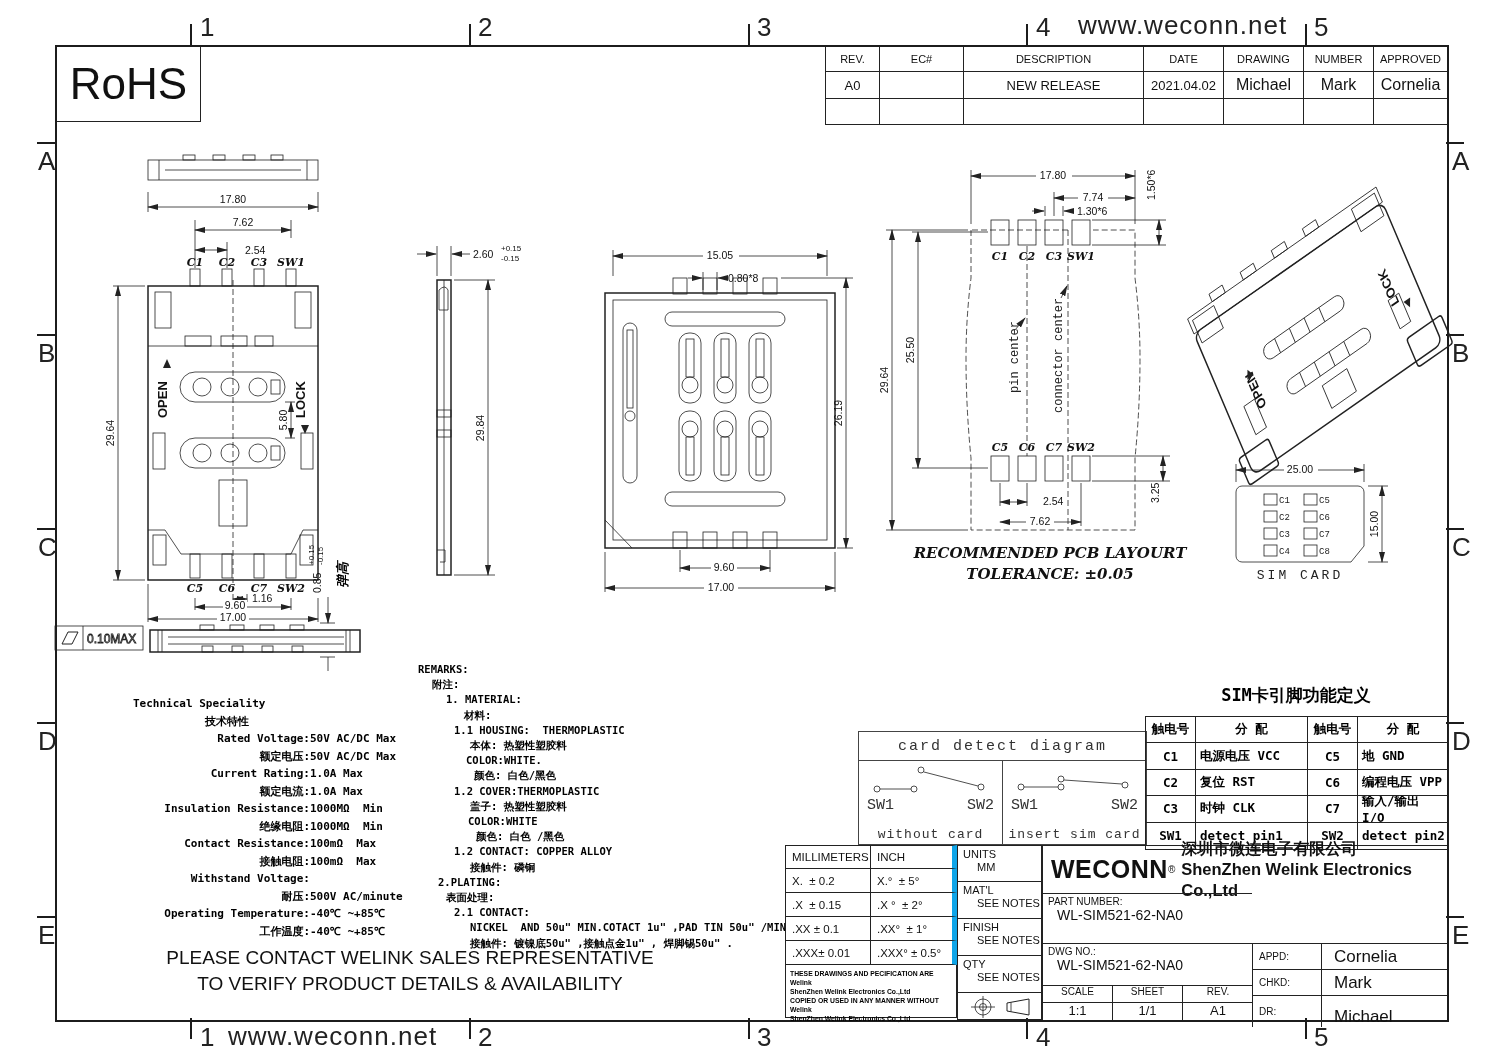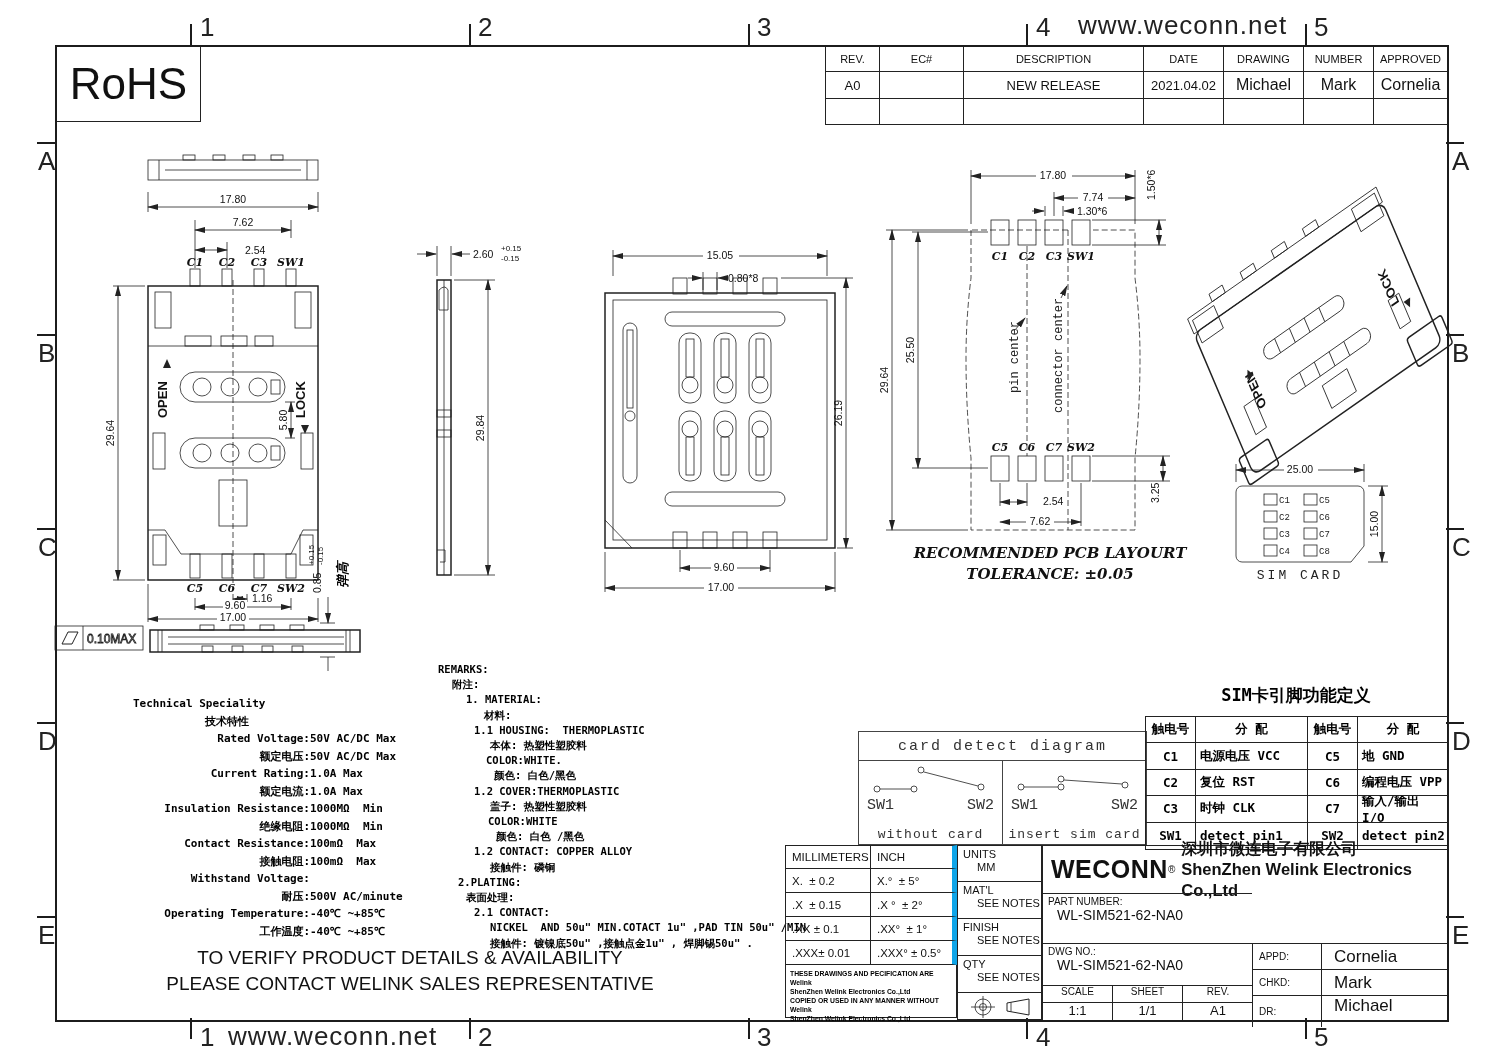--- a/index.html
+++ b/index.html
@@ -33,21 +33,21 @@
   text.rot{font:700 13px "Liberation Sans",sans-serif;fill:#111;}
   text.mono{font:12px "Liberation Mono",monospace;fill:#222;}
   
   .tech{left:125px;top:695px;width:320px;font:700 11px "DejaVu Sans Mono",monospace;line-height:17.5px;color:#000;}
   .tech .hd{padding-left:8px;}
   .tech .hd2{padding-left:80px;}
   .trow{display:flex;align-items:flex-end;}
   .trow .lb{width:185px;text-align:right;white-space:pre;}
   .trow .vl{text-align:left;white-space:pre;}
   
-  .remarks{left:418px;top:662px;width:300px;font:700 10.5px "DejaVu Sans Mono",monospace;line-height:15.2px;color:#000;margin-left:20px;}
+  .remarks{left:418px;top:662px;width:300px;font:700 10.5px "DejaVu Sans Mono",monospace;line-height:15.2px;color:#000;}
   .remarks div{white-space:pre;}
   .contact{left:160px;top:945px;width:500px;text-align:center;font-size:19px;color:#111;line-height:26px;}
   
   .cdet{left:858px;top:731px;width:287px;height:112px;border:1px solid #444;font-family:"Liberation Mono",monospace;color:#333;}
   .cdet .hd{height:28px;border-bottom:1px solid #444;display:flex;align-items:center;justify-content:center;font-size:15px;letter-spacing:2px;}
   .cdet .bd{display:flex;height:83px;}
   .cdet .cell{width:143px;position:relative;}
   .cdet .cell.l{border-right:1px solid #444;}
   .cdet .swl{position:absolute;top:36px;width:100%;display:flex;justify-content:space-between;padding:0 8px;box-sizing:border-box;font-size:15px;}
   .cdet .capt{position:absolute;bottom:2px;width:100%;text-align:center;font-size:13px;letter-spacing:1px;}
@@ -653,22 +653,22 @@
     <div style="padding-left:52px">接触件: 磷铜</div>
     <div style="padding-left:20px">2.PLATING:</div>
     <div style="padding-left:28px">表面处理:</div>
     <div style="padding-left:36px">2.1 CONTACT:</div>
     <div style="padding-left:52px">NICKEL  AND 50u" MIN.COTACT 1u" ,PAD TIN 50u" /MIN</div>
     <div style="padding-left:52px">接触件: 镀镍底50u" ,接触点金1u" , 焊脚锡50u" .</div>
   </div>
 
   
   <div class="abs contact">
+    <div>PLEASE CONTACT WELINK SALES REPRESENTATIVE</div>
     <div>TO VERIFY PRODUCT DETAILS &amp; AVAILABILITY</div>
-    <div>PLEASE CONTACT WELINK SALES REPRESENTATIVE</div>
   </div>
 
   
   <div class="abs cdet">
     <div class="hd">card detect diagram</div>
     <div class="bd">
       <div class="cell l">
         <svg width="143" height="36">
           <circle cx="18" cy="28" r="3" class="tl"></circle>
             <circle cx="55" cy="28" r="3" class="tl"></circle>
@@ -804,18 +804,18 @@
     <div style="border-right:none">A1</div>
   </div>
   <div class="abs tb" style="left:1252px;top:943px;width:195px;height:26px;display:flex;align-items:center">
     <div class="lbl" style="width:62px;padding-left:6px;border-right:1px solid #222;height:100%;display:flex;align-items:center">APPD:</div>
     <div class="person">Cornelia</div>
   </div>
   <div class="abs tb" style="left:1252px;top:969px;width:195px;height:26px;display:flex;align-items:center">
     <div class="lbl" style="width:62px;padding-left:6px;border-right:1px solid #222;height:100%;display:flex;align-items:center">CHKD:</div>
     <div class="person">Mark</div>
   </div>
-  <div class="abs tb" style="left:1252px;top:995px;width:195px;height:32px;display:flex;align-items:flex-start">
+  <div class="abs tb" style="left:1252px;top:995px;width:195px;height:32px;display:flex;align-items:flex-end">
     <div class="lbl" style="width:62px;padding-left:6px;border-right:1px solid #222;height:100%;display:flex;align-items:center">DR:</div>
     <div class="person">Michael</div>
   </div>
 
 </div>
 
 </body></html>

